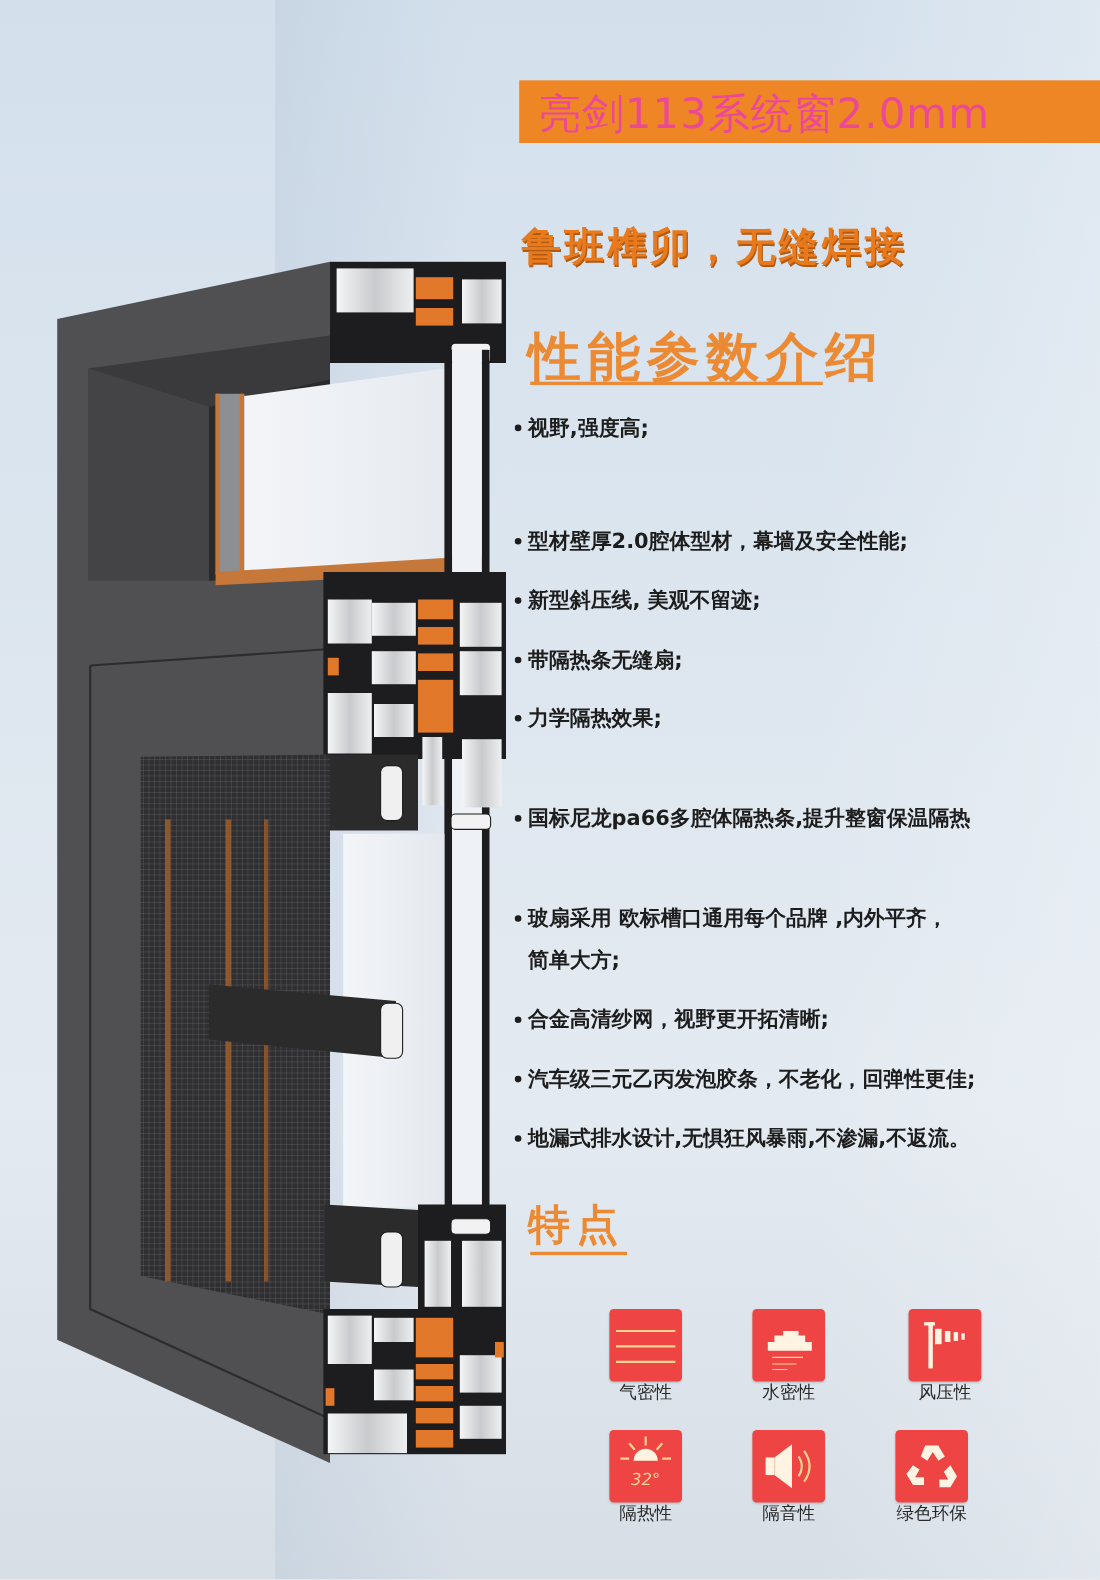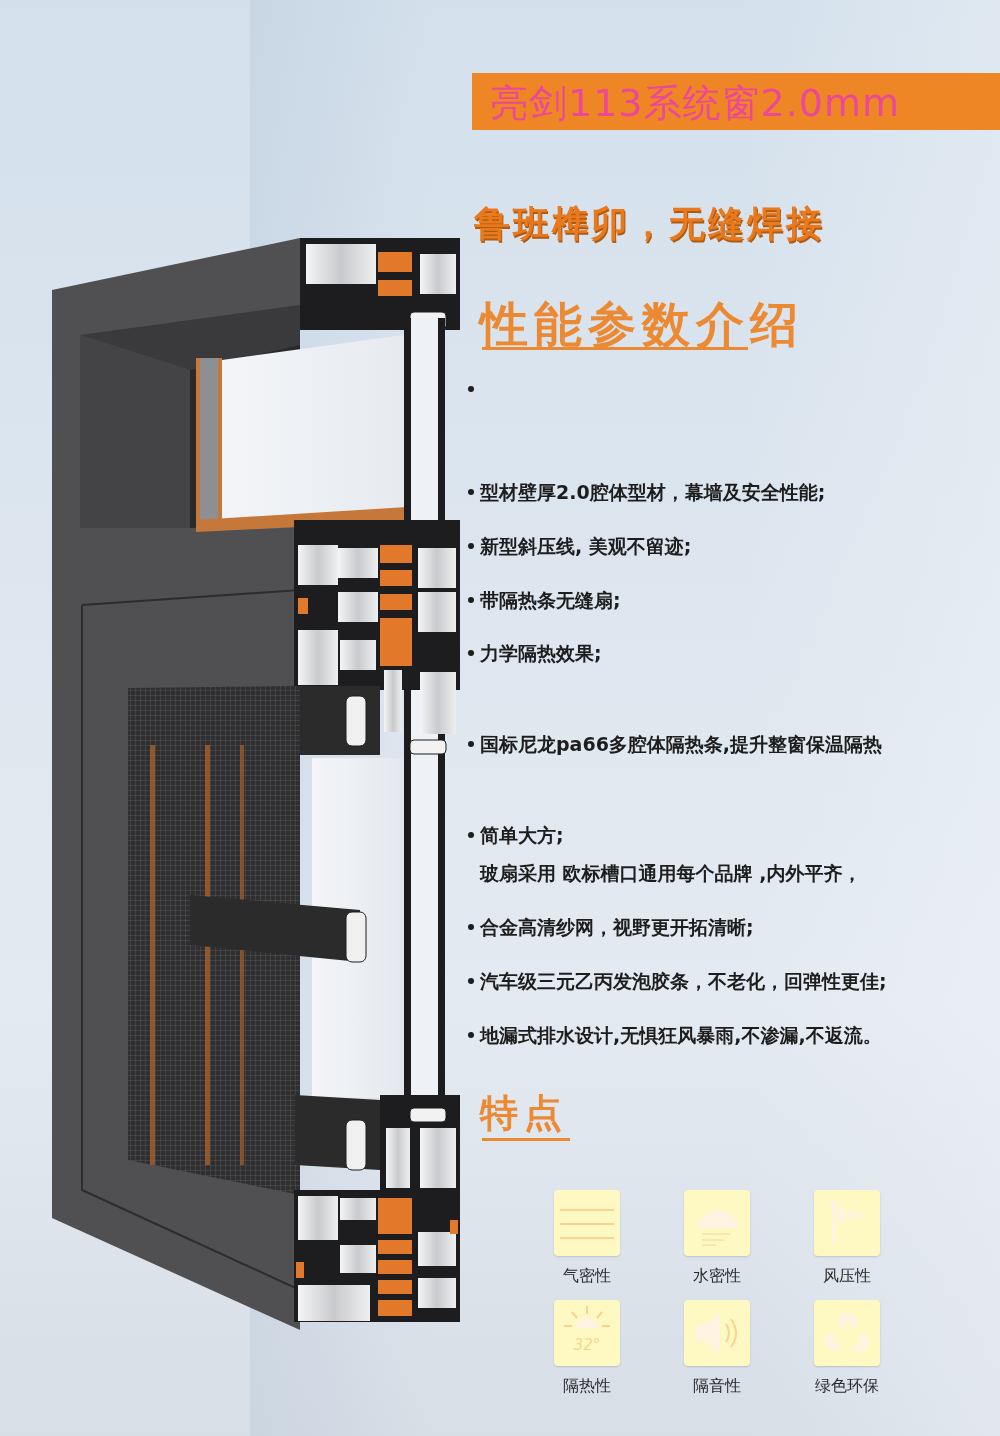--- a/index.html
+++ b/index.html
@@ -46,25 +46,25 @@
       padding-left: 14px; width: 500px; font-weight: bold;
     }
     .bullet::before {
       content: ""; position: absolute; left: 2px; top: 16px; width: 6px; height: 6px;
       border-radius: 50%; background: #1d1d1d;
     }
 
     .features { position: absolute; left: 552px; top: 1190px; width: 330px; height: 220px; }
     .feature { position: absolute; width: 70px; text-align: center; }
     .feature .tile {
-      width: 66px; height: 66px; margin: 0 auto; background: #fef9c3; border-radius: 4px;
+      width: 66px; height: 66px; margin: 0 auto; background: #ef4444; border-radius: 4px;
       position: relative; box-shadow: 0 1px 2px rgba(0,0,0,0.15); font-style: italic;
     }
     .feature .label {
-      margin-top: 10px; font-size: 16px; color: #2a2a2a; white-space: nowrap;
+      font-size: 16px; color: #2a2a2a; white-space: nowrap;
       margin-left: -10px; margin-right: -10px;
     }
 
     
     .win { position: absolute; left: 0; top: 0; width: 470px; height: 1436px; }
   </style>
 </head>
 <body>
 
 <div class="wall-shade"></div>
@@ -168,39 +168,40 @@
 <div class="banner"></div>
 <div class="banner-text">亮剑113系统窗2.0mm</div>
 
 <div class="slogan">鲁班榫卯，无缝焊接</div>
 
 <div class="section-title perf">性能参数介绍</div>
 <div class="underline perf"></div>
 
 <div class="bullets">
   <div class="bullet" style="top:0px">
+    <div>视野,强度高;</div>
   </div>
   <div class="bullet" style="top:103px">
     <div>型材壁厚2.0腔体型材，幕墙及安全性能;</div>
   </div>
   <div class="bullet" style="top:157px">
     <div>新型斜压线, 美观不留迹;</div>
   </div>
   <div class="bullet" style="top:211px">
     <div>带隔热条无缝扇;</div>
   </div>
   <div class="bullet" style="top:264px">
     <div>力学隔热效果;</div>
   </div>
   <div class="bullet" style="top:355px">
     <div>国标尼龙pa66多腔体隔热条,提升整窗保温隔热</div>
   </div>
   <div class="bullet" style="top:446px">
+    <div>玻扇采用  欧标槽口通用每个品牌 ,内外平齐，</div>
     <div>简单大方;</div>
-    <div>玻扇采用  欧标槽口通用每个品牌 ,内外平齐，</div>
   </div>
   <div class="bullet" style="top:538px">
     <div>合金高清纱网，视野更开拓清晰;</div>
   </div>
   <div class="bullet" style="top:592px">
     <div>汽车级三元乙丙发泡胶条，不老化，回弹性更佳;</div>
   </div>
   <div class="bullet" style="top:646px">
     <div>地漏式排水设计,无惧狂风暴雨,不渗漏,不返流。</div>
   </div>
@@ -225,21 +226,21 @@
     <div class="tile">
       <svg width="66" height="66" viewBox="0 0 66 66">
         <path d="M14 30 h6 v-6 h8 v-4 h14 v4 h6 v6 h6 v8 H14 Z" fill="#fff4e2"></path>
         <line x1="18" y1="44" x2="46" y2="44" stroke="#fbd28f" stroke-width="1"></line>
         <line x1="18" y1="50" x2="40" y2="50" stroke="#fbd28f" stroke-width="1"></line>
         <line x1="18" y1="55" x2="32" y2="55" stroke="#fbd28f" stroke-width="1"></line>
       </svg>
     </div>
     <div class="label">水密性</div>
   </div>
-  <div class="feature" style="left:260px; top:0px;">
+  <div class="feature" style="left:272px; top:0px;">
     <div class="tile">
       <svg width="66" height="66" viewBox="0 0 66 66">
         <rect x="18" y="12" width="4" height="42" fill="#fff4e2"></rect>
         <rect x="14" y="12" width="10" height="3" fill="#fff4e2"></rect>
         <rect x="24" y="18" width="6" height="14" fill="#fff4e2"></rect>
         <rect x="33" y="20" width="5" height="10" fill="#fff4e2"></rect>
         <rect x="41" y="21" width="4" height="8" fill="#fff4e2"></rect>
         <rect x="48" y="22" width="3" height="6" fill="#fff4e2"></rect>
       </svg>
     </div>

